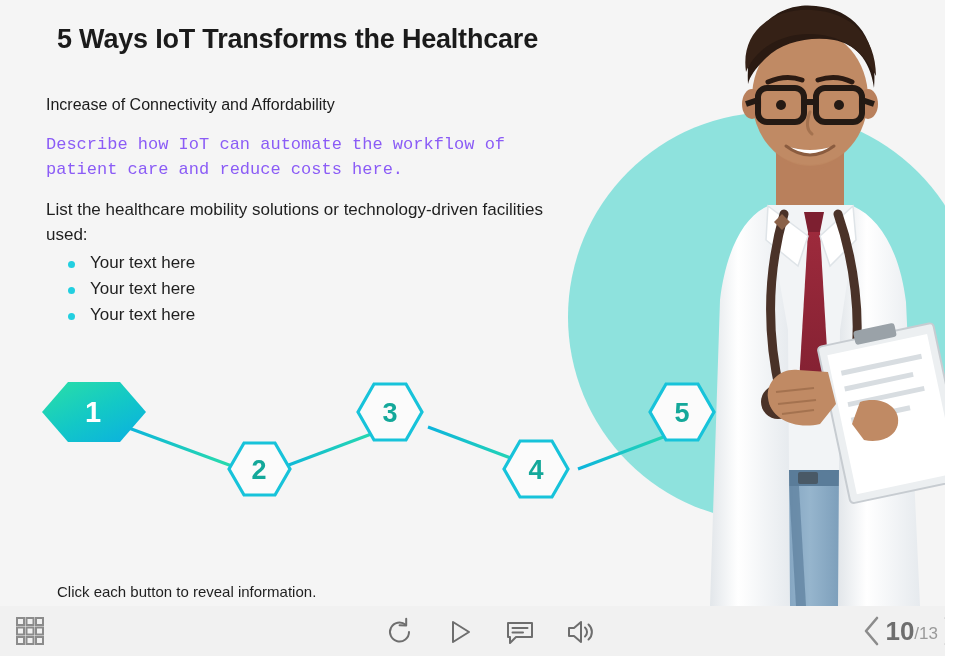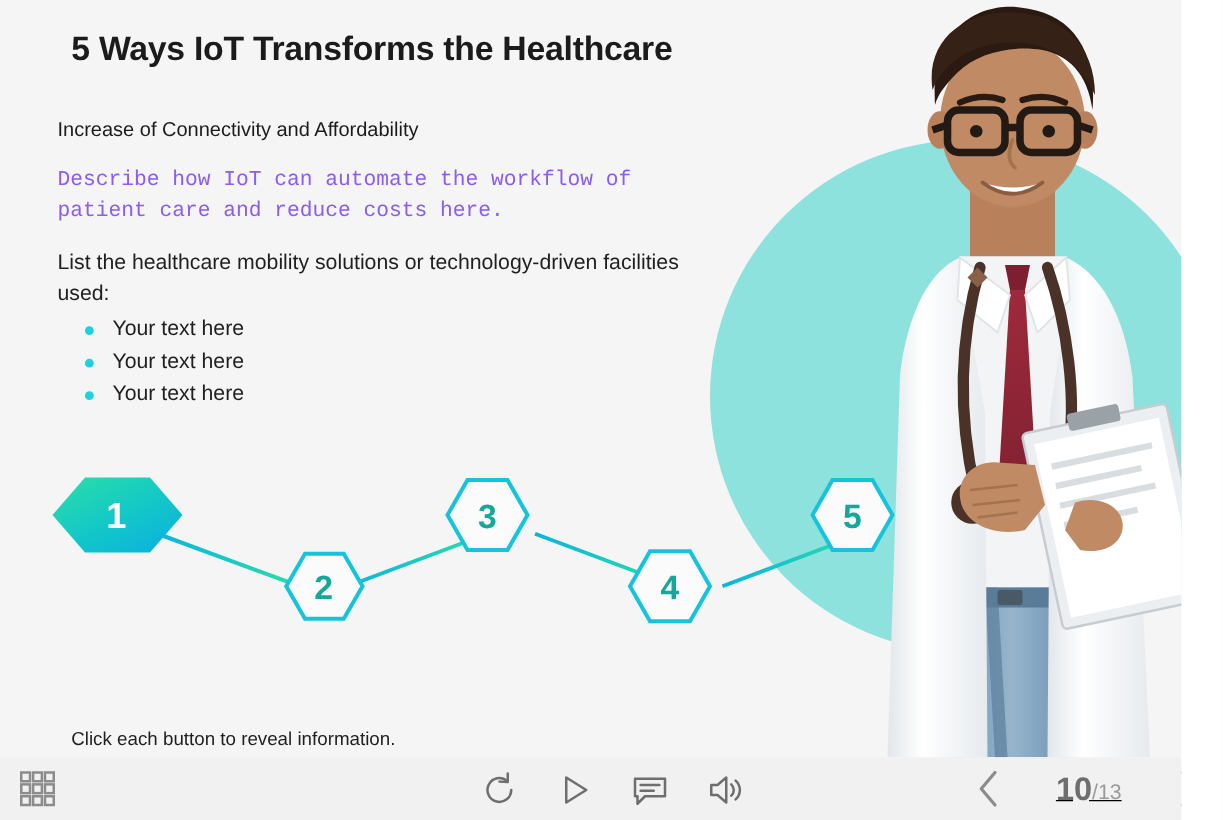--- a/index.html
+++ b/index.html
@@ -152,22 +152,21 @@
   }
   .pb-btn { cursor: pointer; width: 30px; height: 30px; display:block; }
   #page-nav {
     position: absolute;
     left: 778px;
     top: 612px;
     width: 186px;
     height: 38px;
     display: flex;
     align-items: center;
-    justify-content: space-between;
-    text-decoration: underline;
+    justify-content: flex-end;
   }
   .nav-arrow { cursor: pointer; width: 26px; height: 34px; display:block; }
   #page-counter {
     font-size: 17px;
     color: #8a8a8a;
     white-space: nowrap;
     user-select: none;
   }
   #page-counter .cur {
     font-size: 26px;

